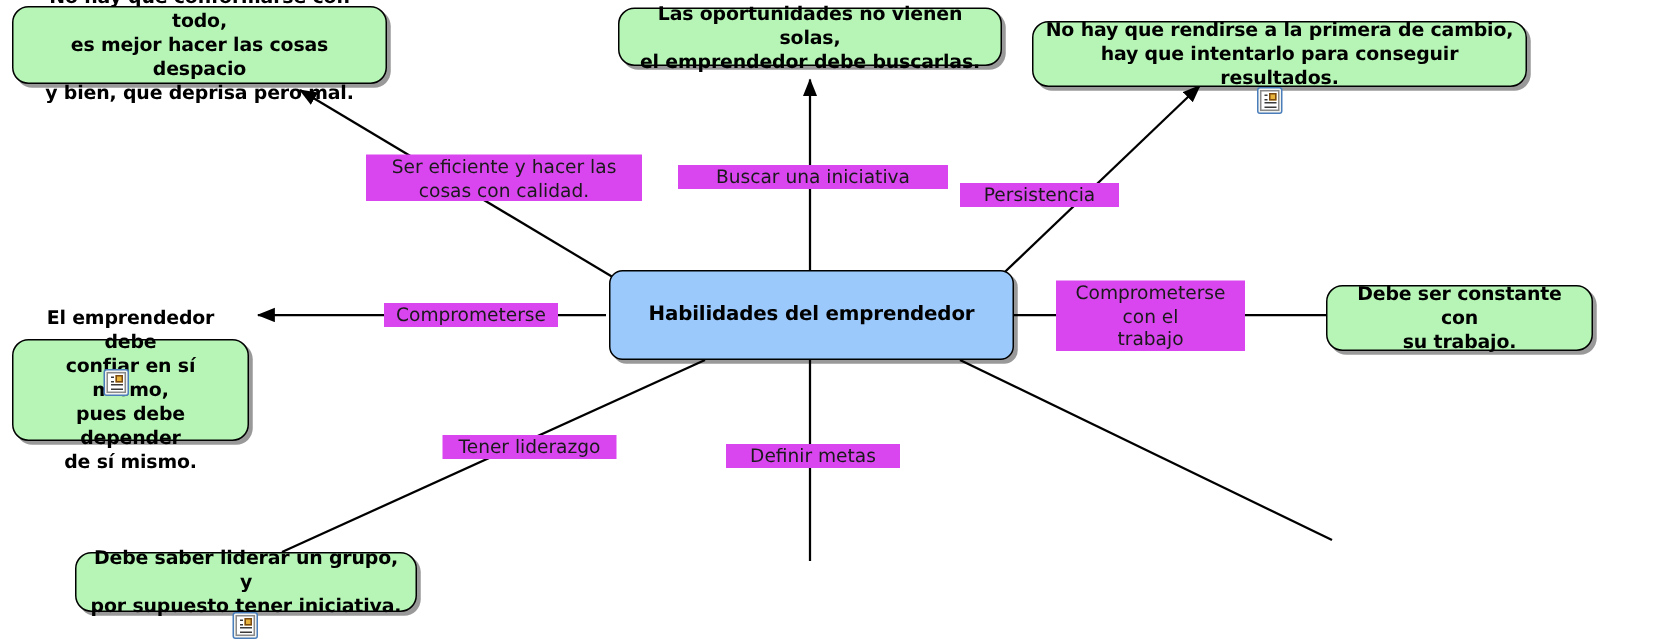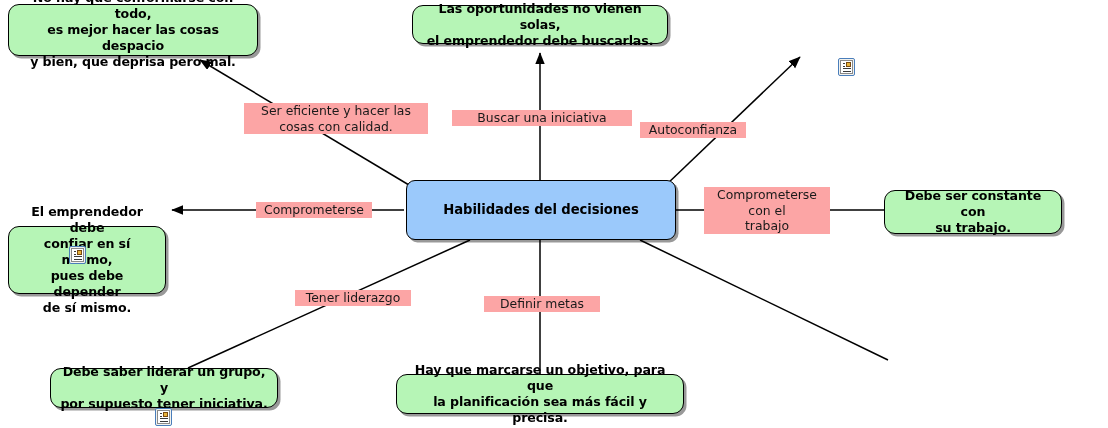--- a/index.html
+++ b/index.html
@@ -53,21 +53,21 @@
     width: 100%;
   }
   .edge-label {
     position: absolute;
     font-size: 12.4px;
     line-height: 15.5px;
     color: #1a1a1a;
     font-weight: normal;
     text-align: center;
     white-space: pre-line;
-    background: #fca5a5;
+    background: #d946ef;
     padding: 0 2px;
   }
   .note-icon {
     position: absolute;
     width: 17px;
     height: 18px;
     border: 1.5px solid #4a7ebb;
     border-radius: 2px;
     background: #f2f2ee;
     box-sizing: border-box;
@@ -137,20 +137,24 @@
     <span style="white-space:pre-line;">No hay que conformarse con todo,
 es mejor hacer las cosas despacio
 y bien, que deprisa pero mal.</span>
   </div>
 
   <div class="node" style="left:412px; top:5px; width:256px; height:39px;">
     <span style="white-space:pre-line;">Las oportunidades no vienen solas,
 el emprendedor debe buscarlas.</span>
   </div>
 
+  <div class="node" style="left:688px; top:14px; width:330px; height:44px;">
+    <span style="white-space:pre-line;">No hay que rendirse a la primera de cambio,
+hay que intentarlo para conseguir resultados.</span>
+  </div>
   <div class="note-icon" style="left:838px; top:58px;">
     <div class="sheet">
         <i></i>
         <i></i>
         <i></i>
         <i></i>
         <b></b>
       </div>
   </div>
 
@@ -164,21 +168,21 @@
     <div class="sheet">
         <i></i>
         <i></i>
         <i></i>
         <i></i>
         <b></b>
       </div>
   </div>
 
   <div class="node center" style="left:406px; top:180px; width:270px; height:60px;">
-    <span>Habilidades del decisiones</span>
+    <span>Habilidades del emprendedor</span>
   </div>
 
   <div class="node" style="left:884px; top:190px; width:178px; height:44px;">
     <span style="white-space:pre-line;">Debe ser constante con
 su trabajo.</span>
   </div>
 
   <div class="node" style="left:50px; top:368px; width:228px; height:40px;">
     <span style="white-space:pre-line;">Debe saber liderar un grupo, y
 por supuesto tener iniciativa.</span>
@@ -186,32 +190,28 @@
   <div class="note-icon" style="left:155px; top:408px;">
     <div class="sheet">
         <i></i>
         <i></i>
         <i></i>
         <i></i>
         <b></b>
       </div>
   </div>
 
-  <div class="node" style="left:396px; top:374px; width:288px; height:40px;">
-    <span style="white-space:pre-line;">Hay que marcarse un objetivo, para que
-la planificación sea más fácil y precisa.</span>
-  </div>
 
 
   <div class="edge-label" style="left:244px; top:103px; width:180px;">Ser eficiente y hacer las
 cosas con calidad.</div>
 
   <div class="edge-label" style="left:452px; top:110px; width:176px;">Buscar una iniciativa</div>
 
-  <div class="edge-label" style="left:640px; top:122px; width:102px;">Autoconfianza</div>
+  <div class="edge-label" style="left:640px; top:122px; width:102px;">Persistencia</div>
 
   <div class="edge-label" style="left:256px; top:202px; width:112px;">Comprometerse</div>
 
   <div class="edge-label" style="left:704px; top:187px; width:122px;">Comprometerse
 con el
 trabajo</div>
 
   <div class="edge-label" style="left:295px; top:290px; width:112px;">Tener liderazgo</div>
 
   <div class="edge-label" style="left:484px; top:296px; width:112px;">Definir metas</div>

